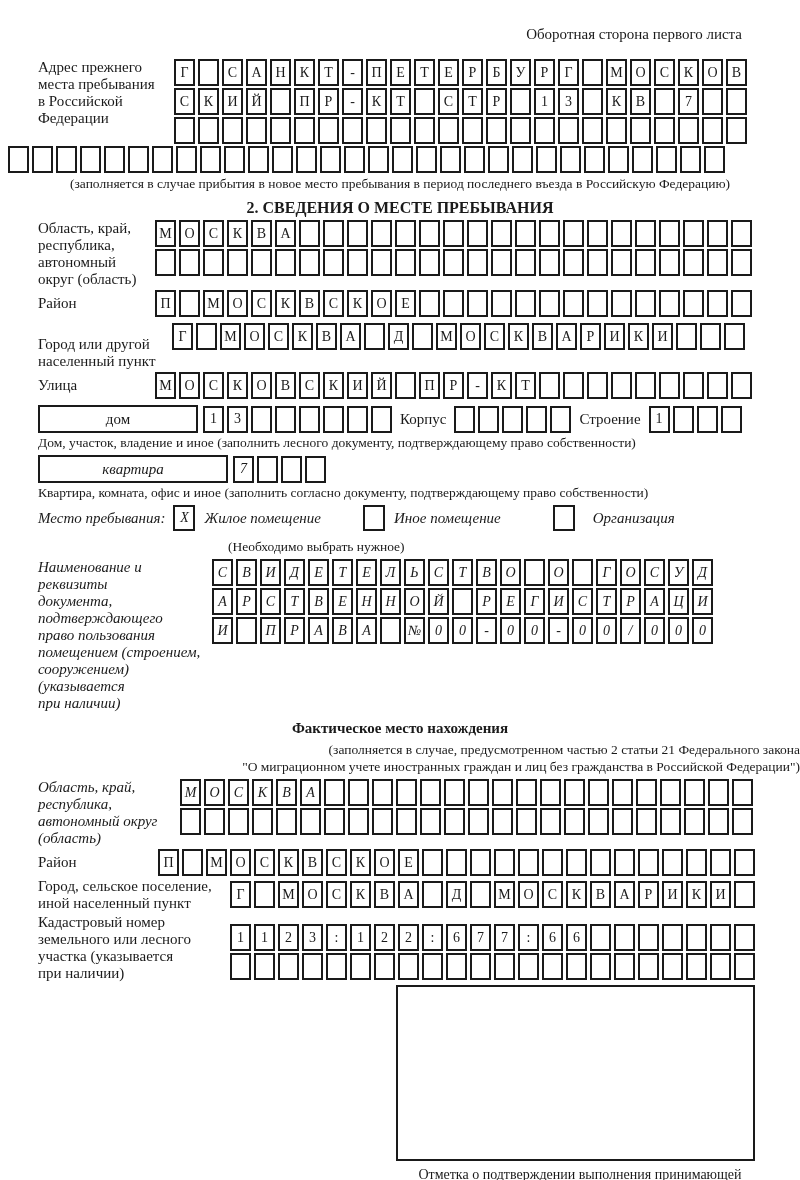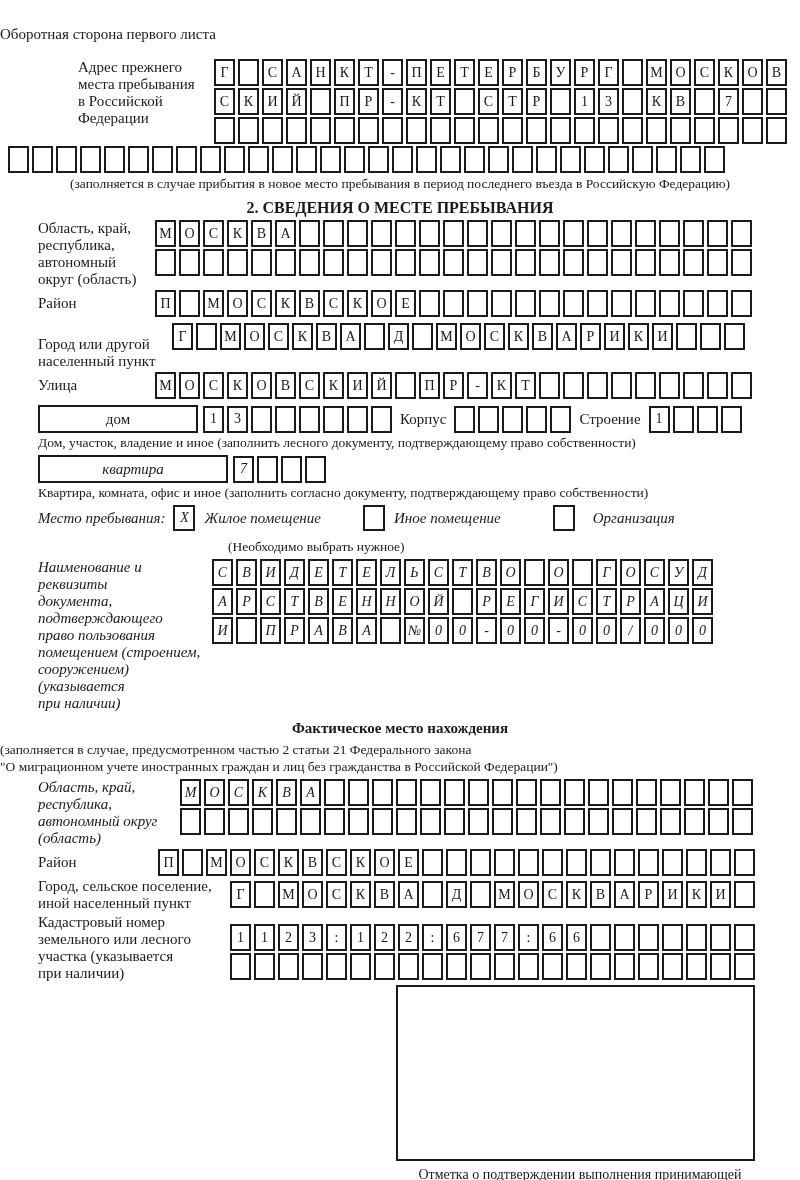--- a/index.html
+++ b/index.html
@@ -6,21 +6,21 @@
   .page{
     position:relative;
     width:800px;height:1180px;
     background:#ffffff;color:#1a1a1a;
     font-family:"Liberation Serif", serif;
     overflow:hidden;
     box-sizing:border-box;
   }
   .corner{
     padding-top:26px;padding-right:58px;
-    text-align:left;font-size:15px;
+    text-align:right;font-size:15px;
   }
   .block{display:flex;align-items:flex-start;}
   .label{
     font-size:15px;line-height:17px;white-space:pre-line;
     padding-left:38px;box-sizing:border-box;flex-shrink:0;
   }
   .vpad{padding-top:5px;}
   .grids{display:flex;flex-direction:column;row-gap:2px;}
   .grid{display:flex;column-gap:3px;}
   .cell{
@@ -62,38 +62,38 @@
   .cb{
     width:18px;height:22px;border:2px solid #1a1a1a;
     display:inline-flex;align-items:center;justify-content:center;
     font-size:14px;background:#fff;flex-shrink:0;
   }
   .sub-note{
     font-size:13.5px;line-height:16px;margin-left:38px;margin-top:2px;
   }
   .choose-note{font-size:13.5px;margin-left:228px;margin-top:8px;}
   .fact-title{font-size:15px;font-weight:bold;text-align:center;margin-top:8px;}
-  .fact-note{font-size:13.5px;line-height:17px;text-align:left;margin-top:4px;white-space:pre-line;}
+  .fact-note{font-size:13.5px;line-height:17px;text-align:right;margin-top:4px;white-space:pre-line;}
   .stamp-box{
     margin-left:396px;margin-top:3px;
     width:355px;height:172px;border:2px solid #1a1a1a;background:#fff;
   }
   .stamp-caption{
     margin-left:380px;margin-top:5px;width:400px;
     font-size:14px;line-height:18px;text-align:center;white-space:pre-line;
   }
 </style>
 </head>
 <body>
 
 <div class="page">
 
   <div class="corner">Оборотная сторона первого листа</div>
 
-  <div class="block" style="margin-top:16px;margin-left:40px;">
+  <div class="block" style="margin-top:16px;">
     <div class="label w-addr">Адрес прежнего
 места пребывания
 в Российской
 Федерации</div>
     <div class="grids">
       <div class="grid">
           <span class="cell">Г</span>
           <span class="cell"></span>
           <span class="cell">С</span>
           <span class="cell">А</span>

